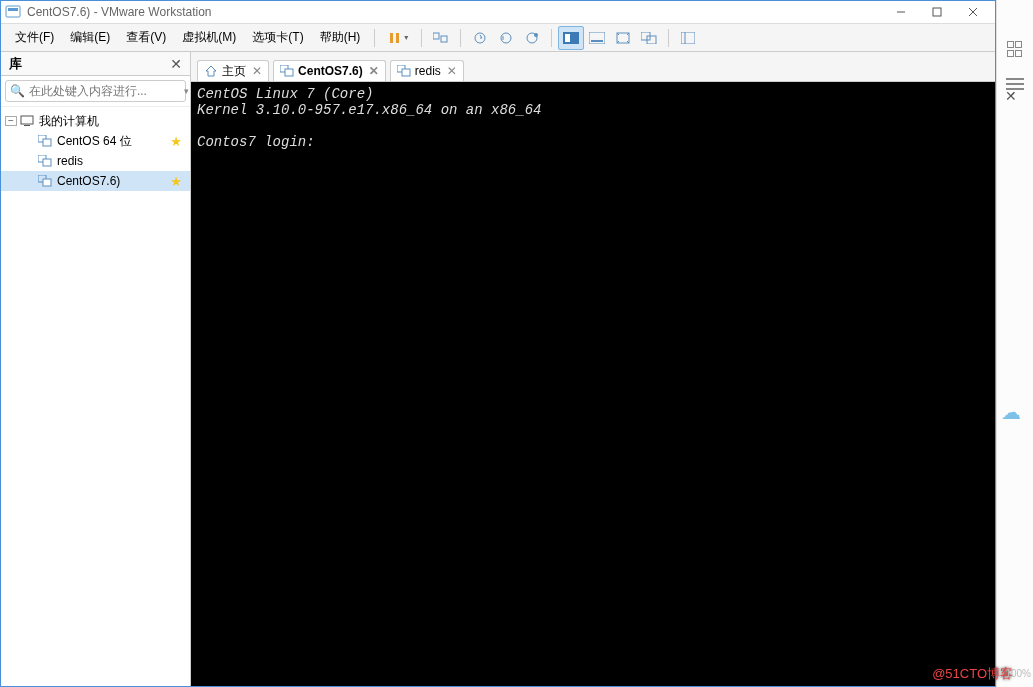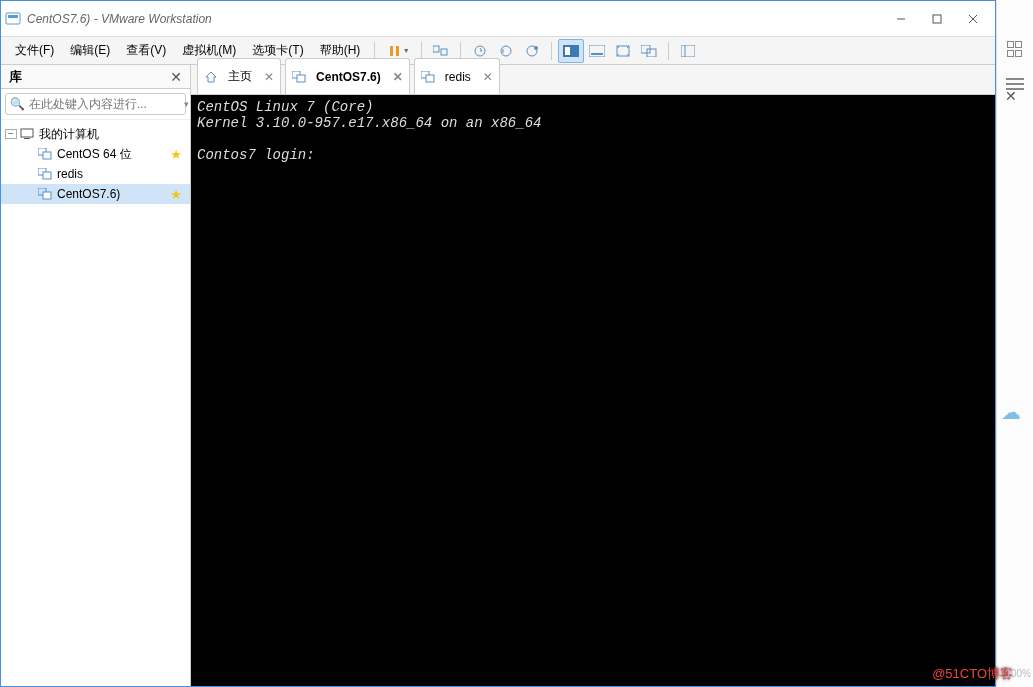--- a/index.html
+++ b/index.html
@@ -1,21 +1,21 @@
 <!DOCTYPE html>
 <html><head>
 <meta charset="utf-8">
 <style>
   * { box-sizing: border-box; margin: 0; padding: 0; }
   body { font-family: "Microsoft YaHei", "Segoe UI", sans-serif; font-size: 12px; background: #fff; color: #000; width: 1033px; height: 687px; overflow: hidden; position: relative; }
   
   .window { width: 996px; height: 687px; border: 1px solid #4a90d9; display: flex; flex-direction: column; background: #fff; }
   
   
-  .title-bar { height: 36px; background: #fff; display: flex; align-items: center; padding: 0 4px; border-bottom: 1px solid #ddd; font-style: italic; }
+  .title-bar { height: 23px; background: #fff; display: flex; align-items: center; padding: 0 4px; border-bottom: 1px solid #ddd; }
   .title-bar .app-icon { width: 16px; height: 16px; margin-right: 6px; }
   .title-bar .title-text { flex: 1; font-size: 12px; color: #666; }
   .title-bar .win-btn { width: 36px; height: 20px; display: flex; align-items: center; justify-content: center; color: #555; }
   
   
   .menu-toolbar { height: 28px; display: flex; align-items: center; padding: 0 6px; border-bottom: 1px solid #ccc; background: #f5f5f5; }
   .menu-item { padding: 20px 8px; font-size: 12px; }
   .tool-sep { width: 1px; height: 18px; background: #ccc; margin: 0 6px; }
   .tool-btn { width: 26px; height: 24px; display: flex; align-items: center; justify-content: center; border: 1px solid transparent; border-radius: 2px; }
   .tool-btn.wide { width: 34px; }
@@ -40,21 +40,21 @@
   .tree-row.selected { background: #d0e4f7; }
   .tree-toggle { width: 12px; text-align: center; font-size: 10px; color: #555; border: 1px solid #aaa; height: 10px; line-height: 8px; margin-right: 2px; background:#fff; }
   .tree-spacer { display:inline-block; }
   .tree-icon { width: 16px; height: 16px; display: flex; align-items: center; justify-content: center; margin-right: 4px; }
   .tree-label { flex: 1; font-size: 12px; white-space: nowrap; overflow: hidden; text-overflow: ellipsis; }
   .star { color: #f5c518; margin-right: 4px; font-size: 13px; }
   
   
   .main { flex: 1; display: flex; flex-direction: column; background: #3a3a3a; min-width: 0; }
   .tab-strip { height: 30px; background: #f5f5f5; display: flex; align-items: flex-end; padding: 4px 6px 0 6px; gap: 4px; border-bottom: 1px solid #ccc; }
-  .tab { height: 36px; background: #fff; border: 1px solid #ccc; border-bottom: none; border-radius: 3px 3px 0 0; display: flex; align-items: center; padding: 0 6px; gap: 10px; font-size: 12px; }
+  .tab { height: 21px; background: #fff; border: 1px solid #ccc; border-bottom: none; border-radius: 3px 3px 0 0; display: flex; align-items: center; padding: 0 6px; gap: 4px; font-size: 12px; }
   .tab .tab-icon { width: 14px; height: 14px; display:flex; align-items:center; justify-content:center; }
   .tab .tab-close { color: #888; font-size: 12px; margin-left: 2px; }
   .tab.active { font-weight: bold; }
   .terminal { flex: 1; background: #000; color: #ddd; font-family: "Courier New", monospace; font-size: 14px; padding: 4px 6px; white-space: pre; line-height: 1.15; overflow: hidden; font-style: italic; }
   
   
   .right-strip { position: absolute; top: 0; right: 0; width: 37px; height: 687px; background: #fcfcfc; border-left: 1px solid #e0e0e0; display: flex; flex-direction: column; align-items: center; }
   .right-strip .sq { margin-top: 40px; width:18px; height:18px; display:flex;flex-wrap:wrap; }
   .right-strip .sq span{ width:7px;height:7px;border:1px solid #888; margin:0.5px;}
   .right-strip .lines { margin-top: 20px; display:flex; flex-direction:column; gap:3px; }

